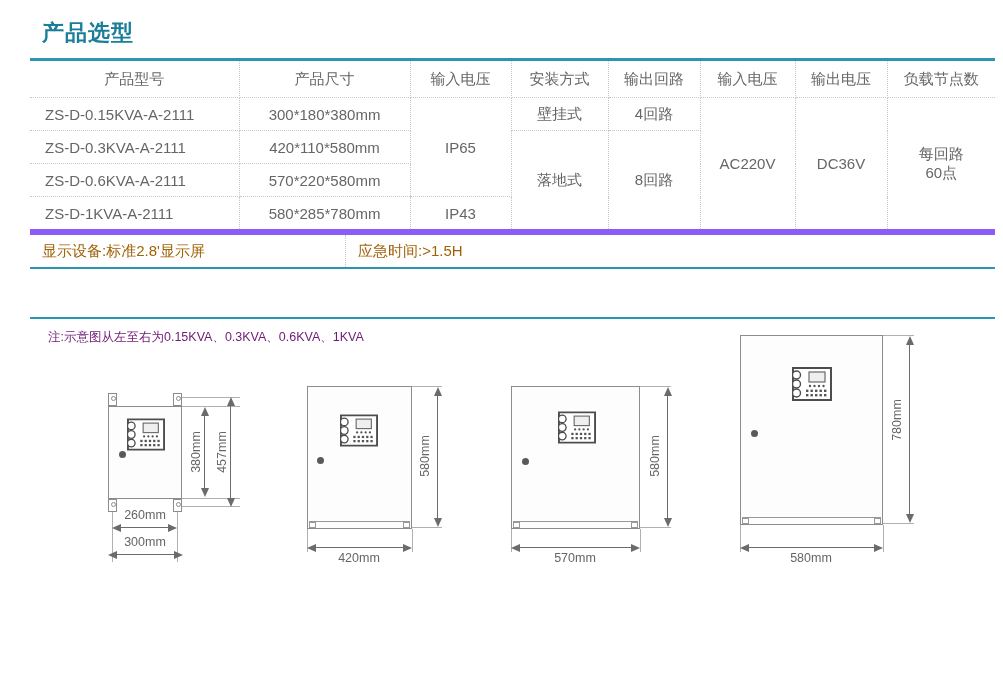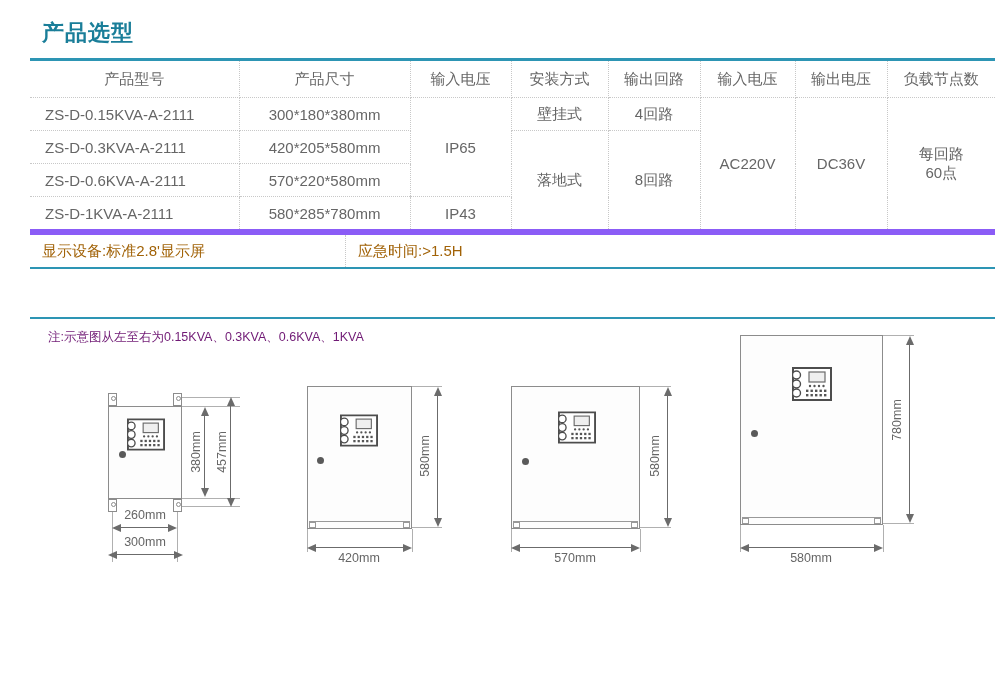--- a/index.html
+++ b/index.html
@@ -118,21 +118,21 @@
           <td>4回路</td>
           <td rowspan="4" class="nb">AC220V</td>
           <td rowspan="4" class="nb">DC36V</td>
           <td rowspan="4" class="nb last">
             <div>每回路</div>
             <div>60点</div>
           </td>
         </tr>
         <tr>
           <td class="model">ZS-D-0.3KVA-A-2111</td>
-          <td>420*205*580mm</td>
+          <td>420*110*580mm</td>
           <td rowspan="3" class="nb">落地式</td>
           <td rowspan="3" class="nb">8回路</td>
         </tr>
         <tr>
           <td class="model">ZS-D-0.6KVA-A-2111</td>
           <td>570*220*580mm</td>
         </tr>
         <tr>
           <td class="model nb">ZS-D-1KVA-A-2111</td>
           <td class="nb">580*285*780mm</td>

